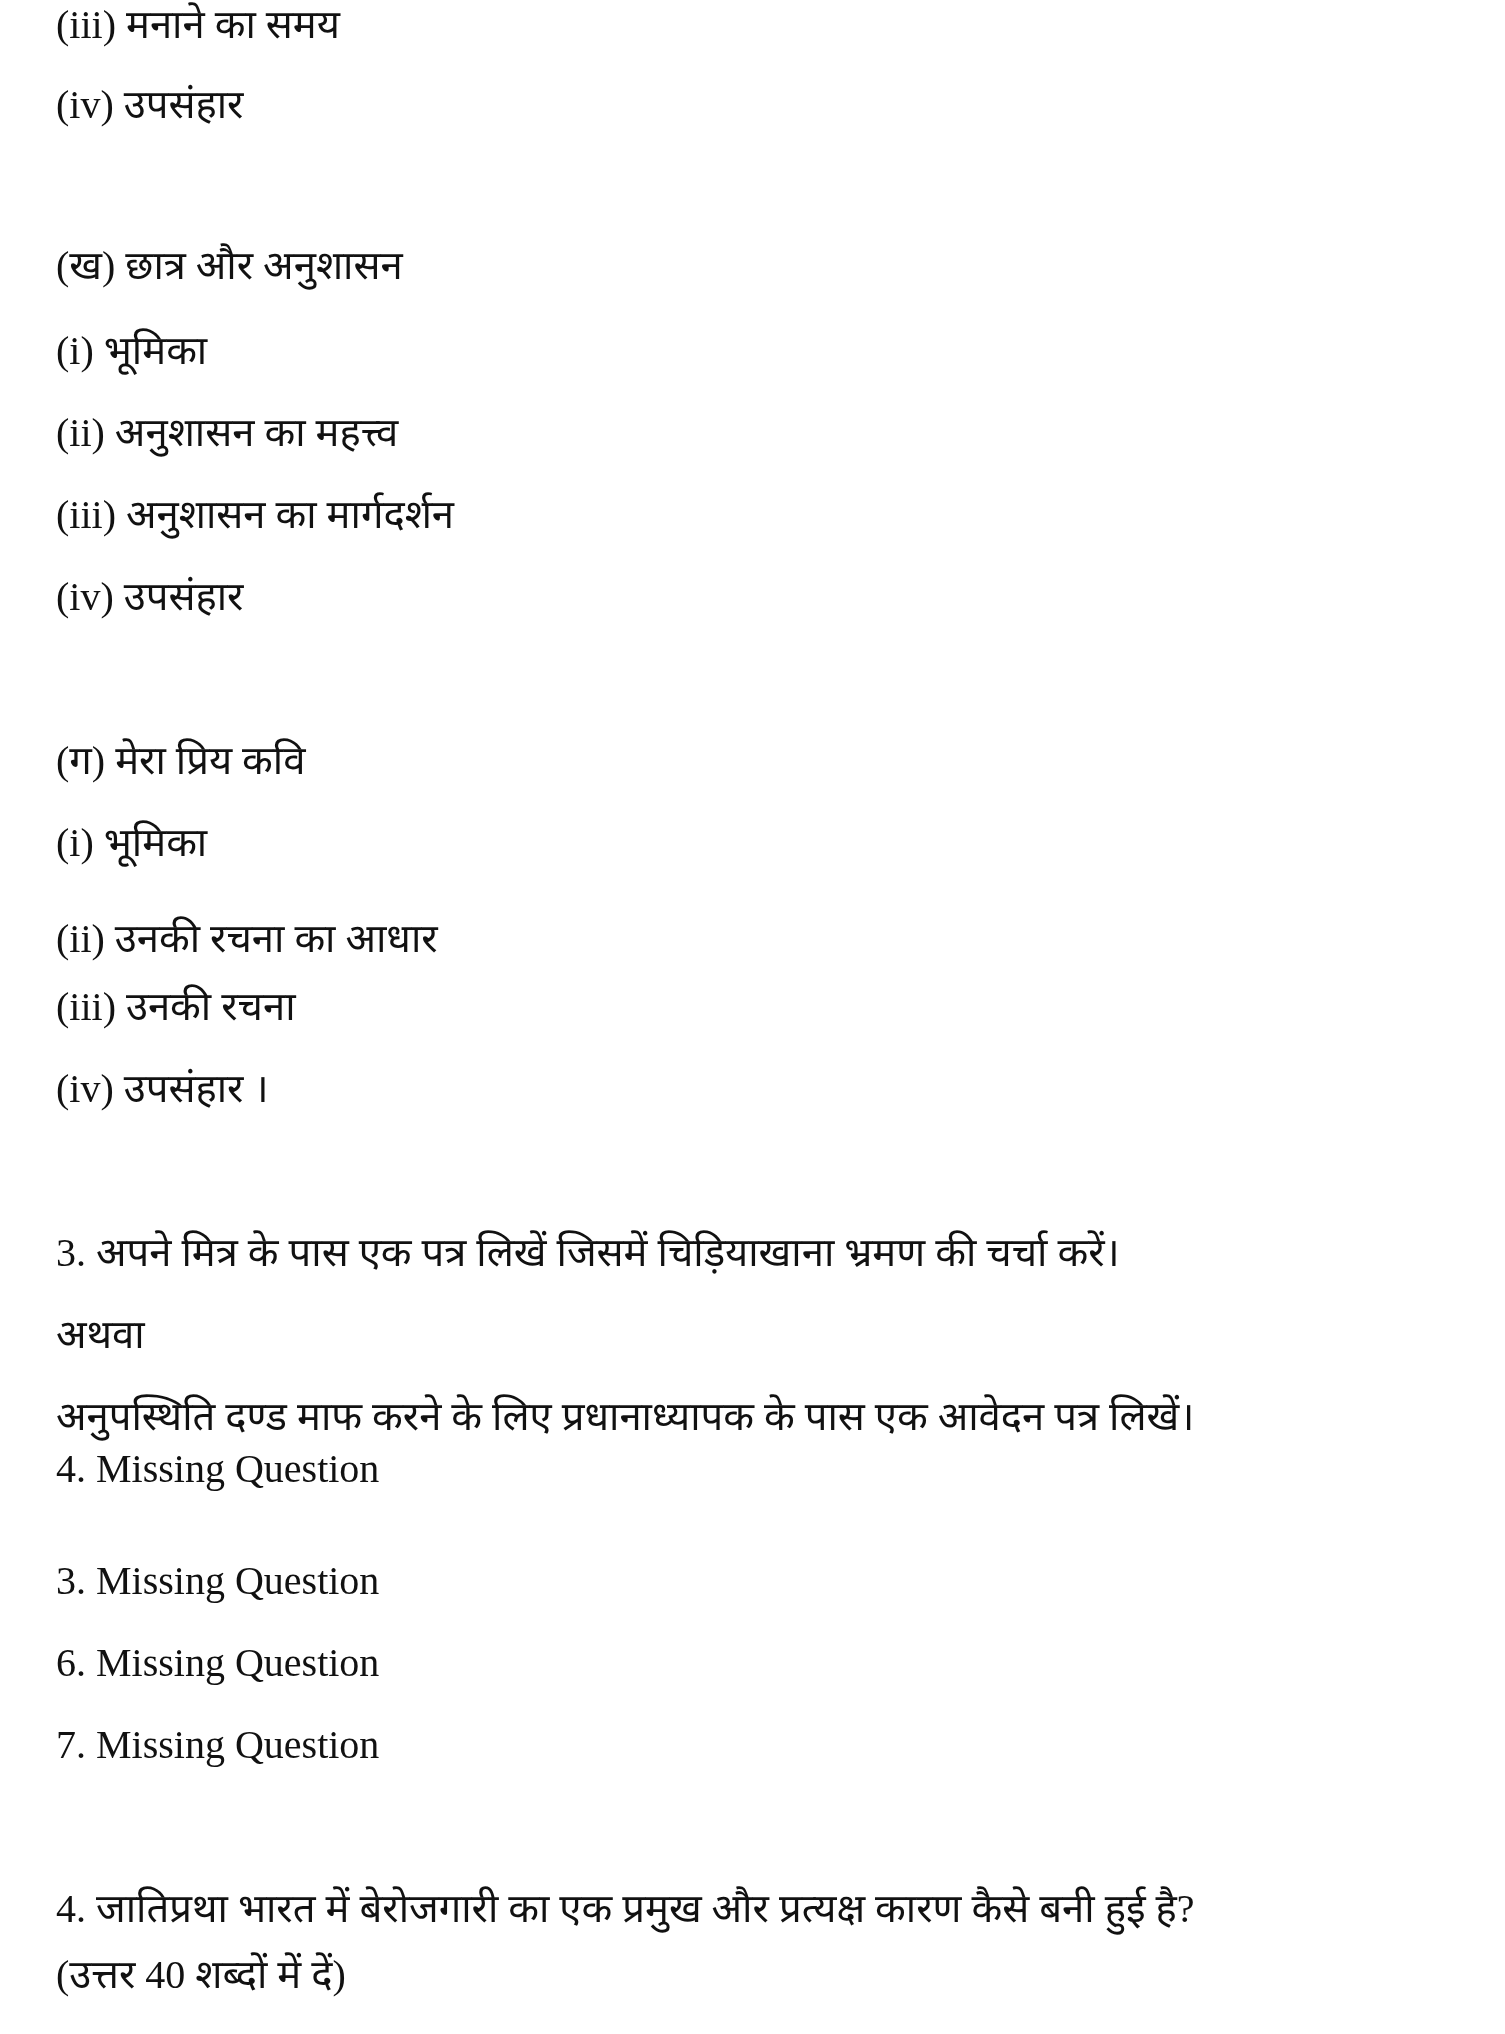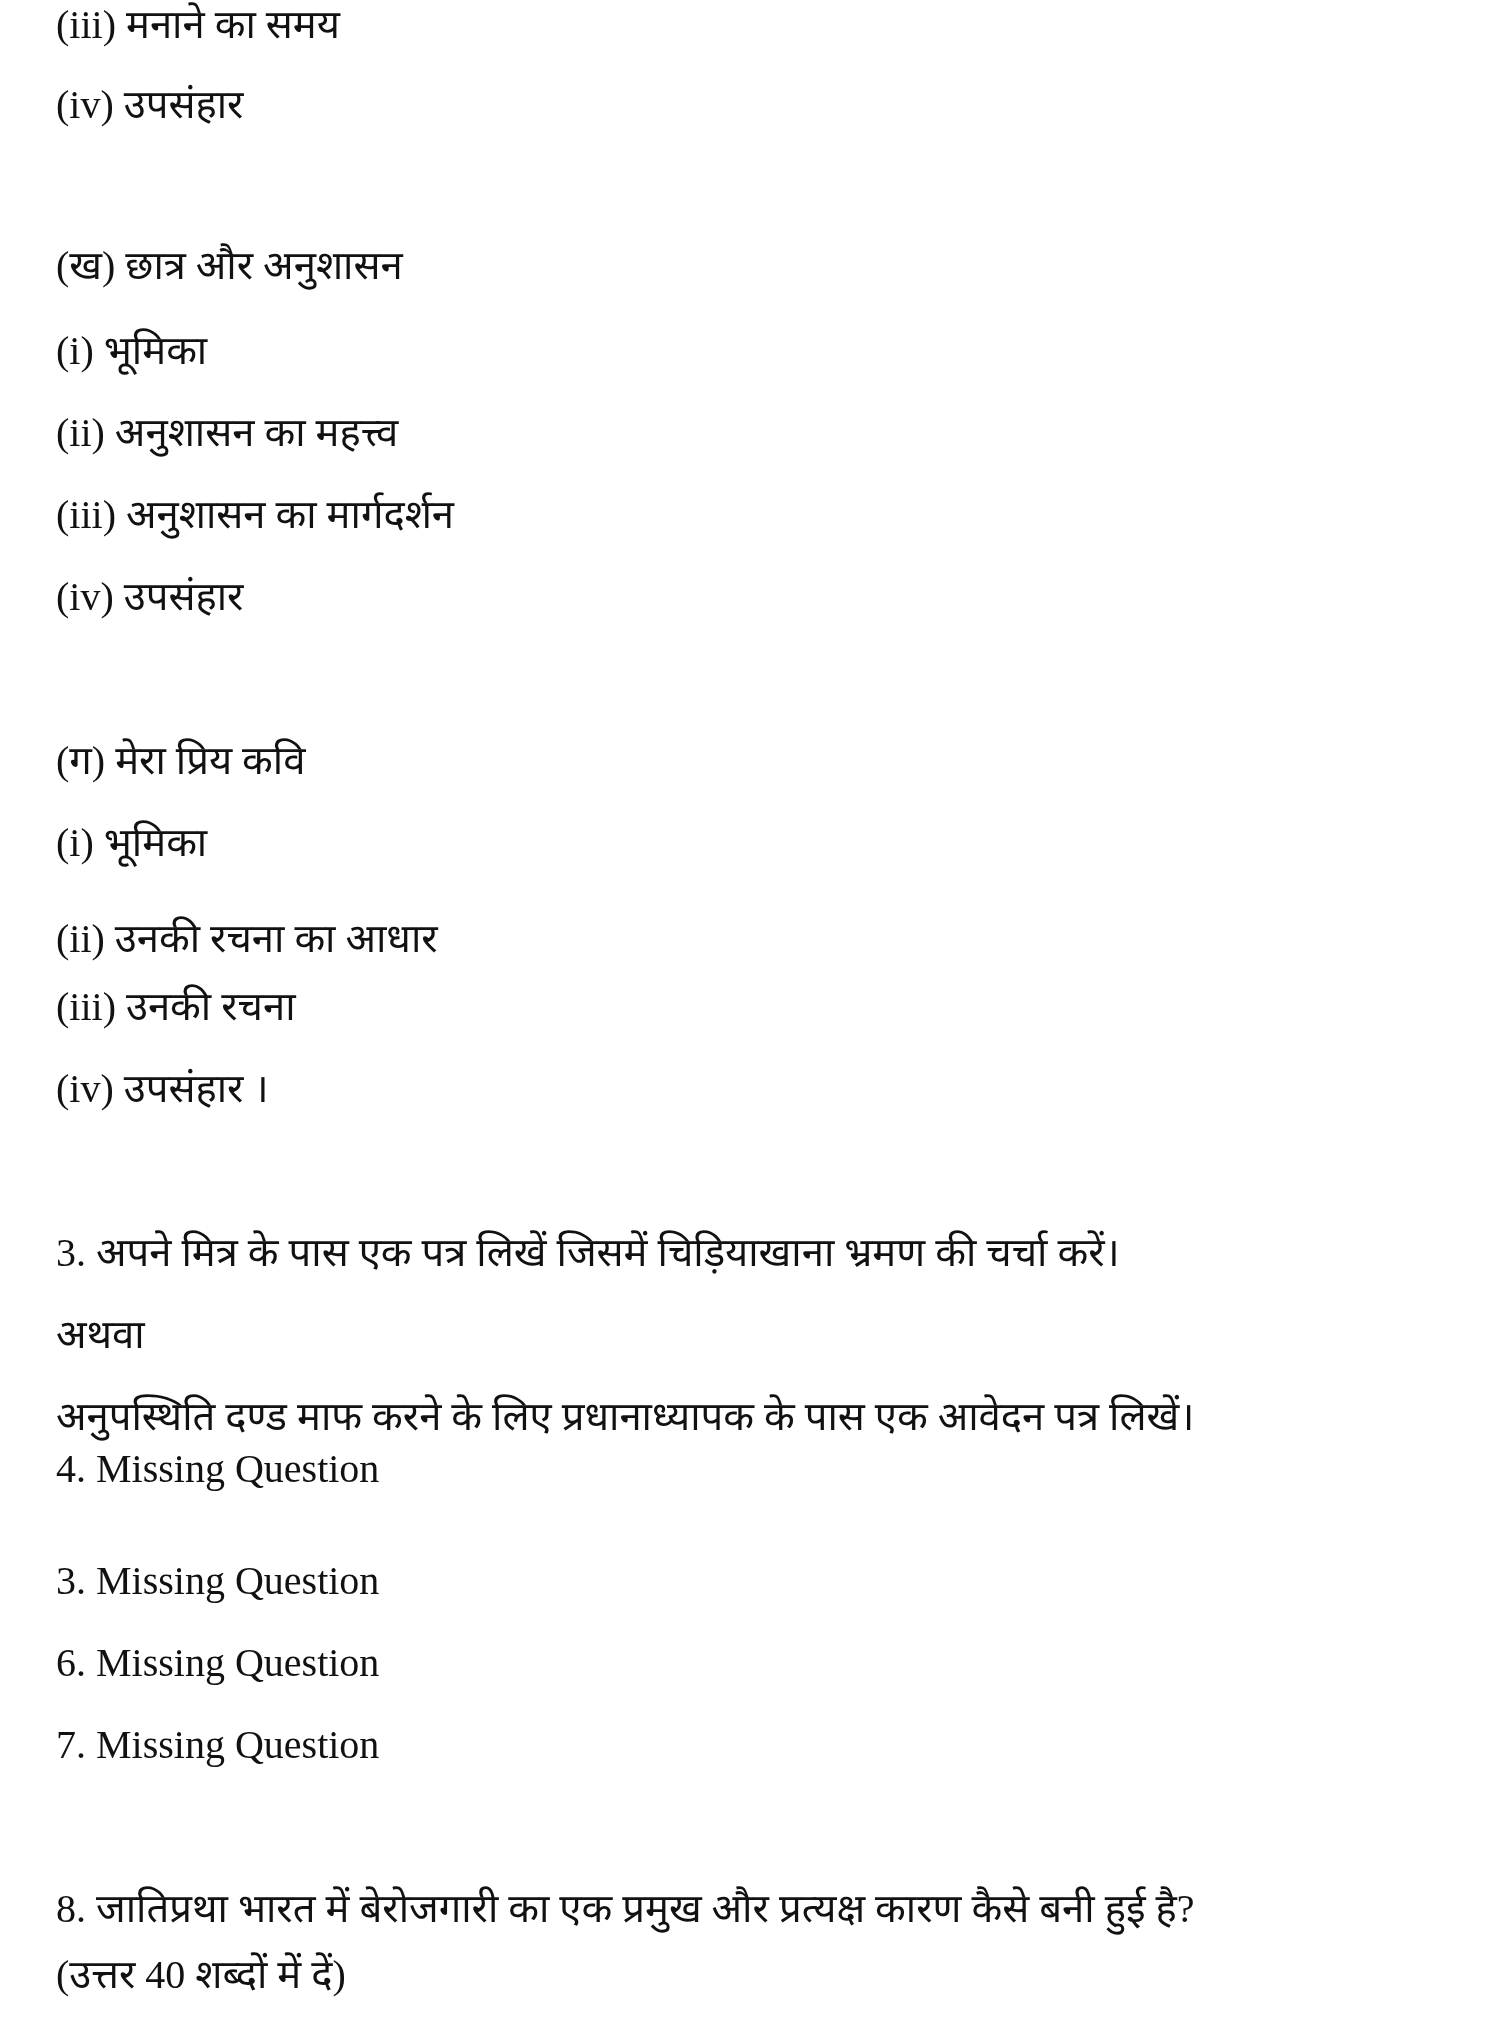--- a/index.html
+++ b/index.html
@@ -23,15 +23,15 @@
   <div class="line" style="top:914px">(ii) उनकी रचना का आधार</div>
   <div class="line" style="top:982px">(iii) उनकी रचना</div>
   <div class="line" style="top:1064px">(iv) उपसंहार ।</div>
   <div class="line" style="top:1228px">3. अपने मित्र के पास एक पत्र लिखें जिसमें चिड़ियाखाना भ्रमण की चर्चा करें।</div>
   <div class="line" style="top:1310px">अथवा</div>
   <div class="line" style="top:1392px">अनुपस्थिति दण्ड माफ करने के लिए प्रधानाध्यापक के पास एक आवेदन पत्र लिखें।</div>
   <div class="line" style="top:1444px">4. Missing Question</div>
   <div class="line" style="top:1556px">3. Missing Question</div>
   <div class="line" style="top:1638px">6. Missing Question</div>
   <div class="line" style="top:1720px">7. Missing Question</div>
-  <div class="line" style="top:1884px">8. जातिप्रथा भारत में बेरोजगारी का एक प्रमुख और प्रत्यक्ष कारण कैसे बनी हुई है?</div>
+  <div class="line" style="top:1884px">4. जातिप्रथा भारत में बेरोजगारी का एक प्रमुख और प्रत्यक्ष कारण कैसे बनी हुई है?</div>
   <div class="line" style="top:1950px">(उत्तर 40 शब्दों में दें)</div>
 </div>
 
 </body></html>

